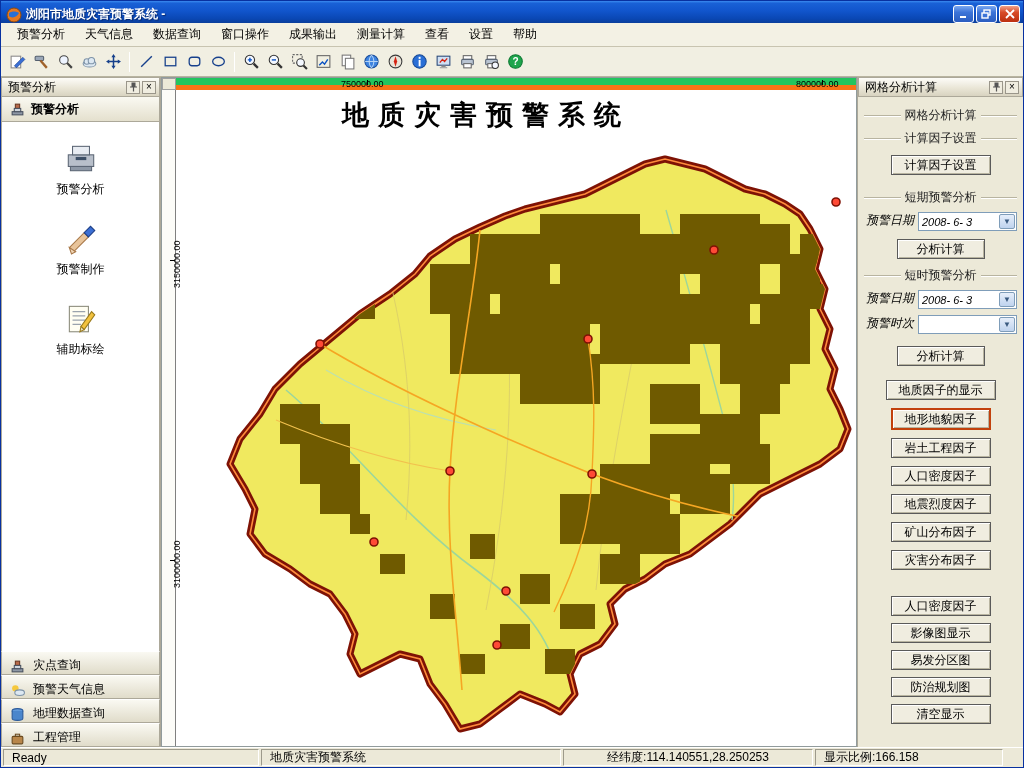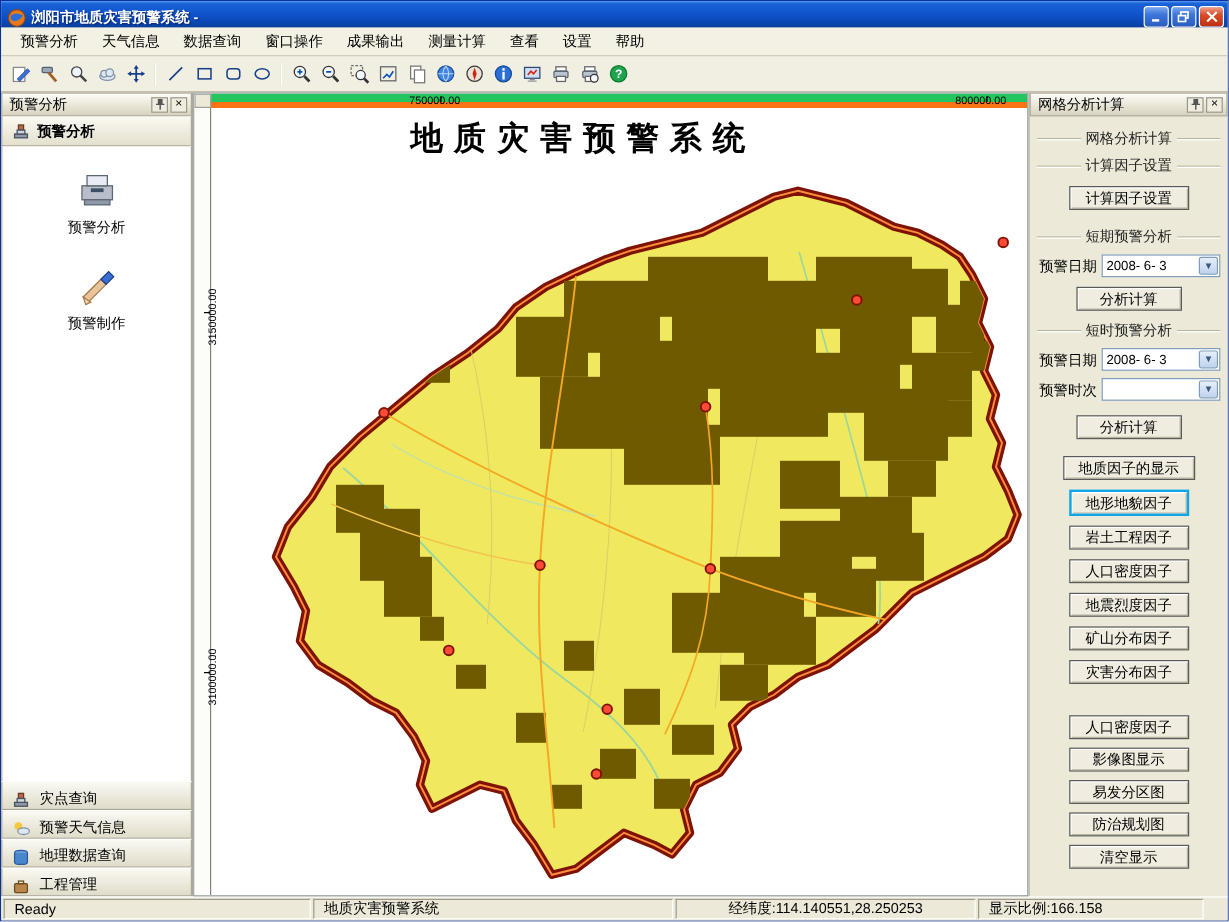--- a/index.html
+++ b/index.html
@@ -71,33 +71,33 @@
   .map-svg { position:absolute; left:14px; top:12px; width:684px; height:660px; }
   .map-title-svg { font-family:"Liberation Serif","DejaVu Serif",serif; font-weight:bold; letter-spacing:9px; }
 
   
   .rpanel { width:166px; flex:0 0 166px; display:flex; flex-direction:column; background:#ECE9D8;
     border-left:1px solid #ACA899; }
   .rp-content { flex:1; overflow:hidden; padding:4px 4px; }
   .sep-row { display:flex; align-items:center; gap:4px; margin:6px 2px; }
   .sep-row .line { flex:1; height:0; border-top:1px solid #B8B4A0; border-bottom:1px solid #fff; }
   .sep-row .stxt { font-size:12px; color:#222; white-space:nowrap; }
-  .form-row { display:flex; align-items:flex-end; gap:4px; margin:6px 2px 6px 4px; }
+  .form-row { display:flex; align-items:flex-start; gap:4px; margin:6px 2px 6px 4px;font-style:italic; }
   .flabel { font-size:12px; white-space:nowrap; }
   .combo { flex:1; height:19px; background:#fff; border:1px solid #7F9DB9; display:flex; align-items:center; }
   .combo-text { flex:1; padding:0 3px; font-size:11px; white-space:nowrap; overflow:hidden; }
   .combo-arrow { width:16px; height:15px; margin-right:1px; border:1px solid #7F9DB9; border-radius:2px;
     background:linear-gradient(180deg,#E6EEFA 0%,#BFD3EE 100%); display:flex; align-items:center; justify-content:center;
     font-size:8px; color:#3A5A80; }
   .btn-row { display:flex; justify-content:center; margin:8px 0; }
   .xp-btn { min-width:88px; height:20px; padding:0 10px; background:#F0EDE0; border:1px solid #5A5A5A;
     box-shadow:inset 1px 1px 0 #fff, inset -1px -1px 0 #B8B4A0; font-size:12px; display:flex;
     align-items:center; justify-content:center; cursor:pointer; white-space:nowrap; }
   .xp-btn.wide { min-width:100px; }
-  .xp-btn.default { border:2px solid #0ea5e9; height:22px; }
+  .xp-btn.default { border:2px solid #c2410c; height:22px; }
   .group-btn { min-width:110px; }
   .btn-stack { display:flex; flex-direction:column; align-items:center; gap:8px; margin-top:6px; }
   .btn-stack2 { display:flex; flex-direction:column; align-items:center; gap:7px; margin-top:26px; }
 
   
   .statusbar { height:20px; flex:0 0 20px; display:flex; align-items:stretch; gap:2px; background:#ECE9D8;
     border-top:1px solid #fff; padding:1px 2px; }
   .sseg { border:1px solid; border-color:#9D9A8B #fff #fff #9D9A8B; display:flex; align-items:center;
     padding:0 8px; font-size:12px; white-space:nowrap; overflow:hidden; }
   .grip { width:14px; display:flex; align-items:flex-end; justify-content:flex-end; border:none; }
@@ -313,20 +313,29 @@
             </svg>
           <span>预警分析</span>
         </div>
         <div class="litem">
           <svg viewBox="0 0 34 34">
               <path d="M6 26 L20 12 L24 16 L10 30 Z" fill="#e8c49a" stroke="#a87848"></path>
               <path d="M20 12 L26 6 L30 10 L24 16 Z" fill="#3b6fd4" stroke="#1d3f86"></path>
               <path d="M6 26 L8 32 L12 30 Z" fill="#f2d8b8" stroke="#a87848"></path>
             </svg>
           <span>预警制作</span>
+        </div>
+        <div class="litem">
+          <svg viewBox="0 0 34 34">
+              <rect x="6" y="6" width="18" height="24" fill="#fffef2" stroke="#8a8a7a"></rect>
+              <path d="M9 11 h12 M9 15 h12 M9 19 h12 M9 23 h8" stroke="#9aa3ad" stroke-width="1"></path>
+              <path d="M20 28 L30 14 L27 11 L17 25 Z" fill="#f2c23e" stroke="#9a7a1a"></path>
+              <path d="M17 25 L16 30 L20 28 Z" fill="#e8e0c8" stroke="#9a7a1a"></path>
+            </svg>
+          <span>辅助标绘</span>
         </div>
       </div>
       <div class="lbottom">
         <div class="lrow">
           <svg viewBox="0 0 14 14">
               <rect x="2" y="9" width="10" height="3" fill="#8e98a6" stroke="#4a5260"></rect>
               <rect x="5" y="2" width="4" height="4" fill="#b86a4a" stroke="#6a3a24"></rect>
               <rect x="4" y="6" width="6" height="3" fill="#cfd6de" stroke="#4a5260"></rect>
             </svg>
           <span>灾点查询</span>

